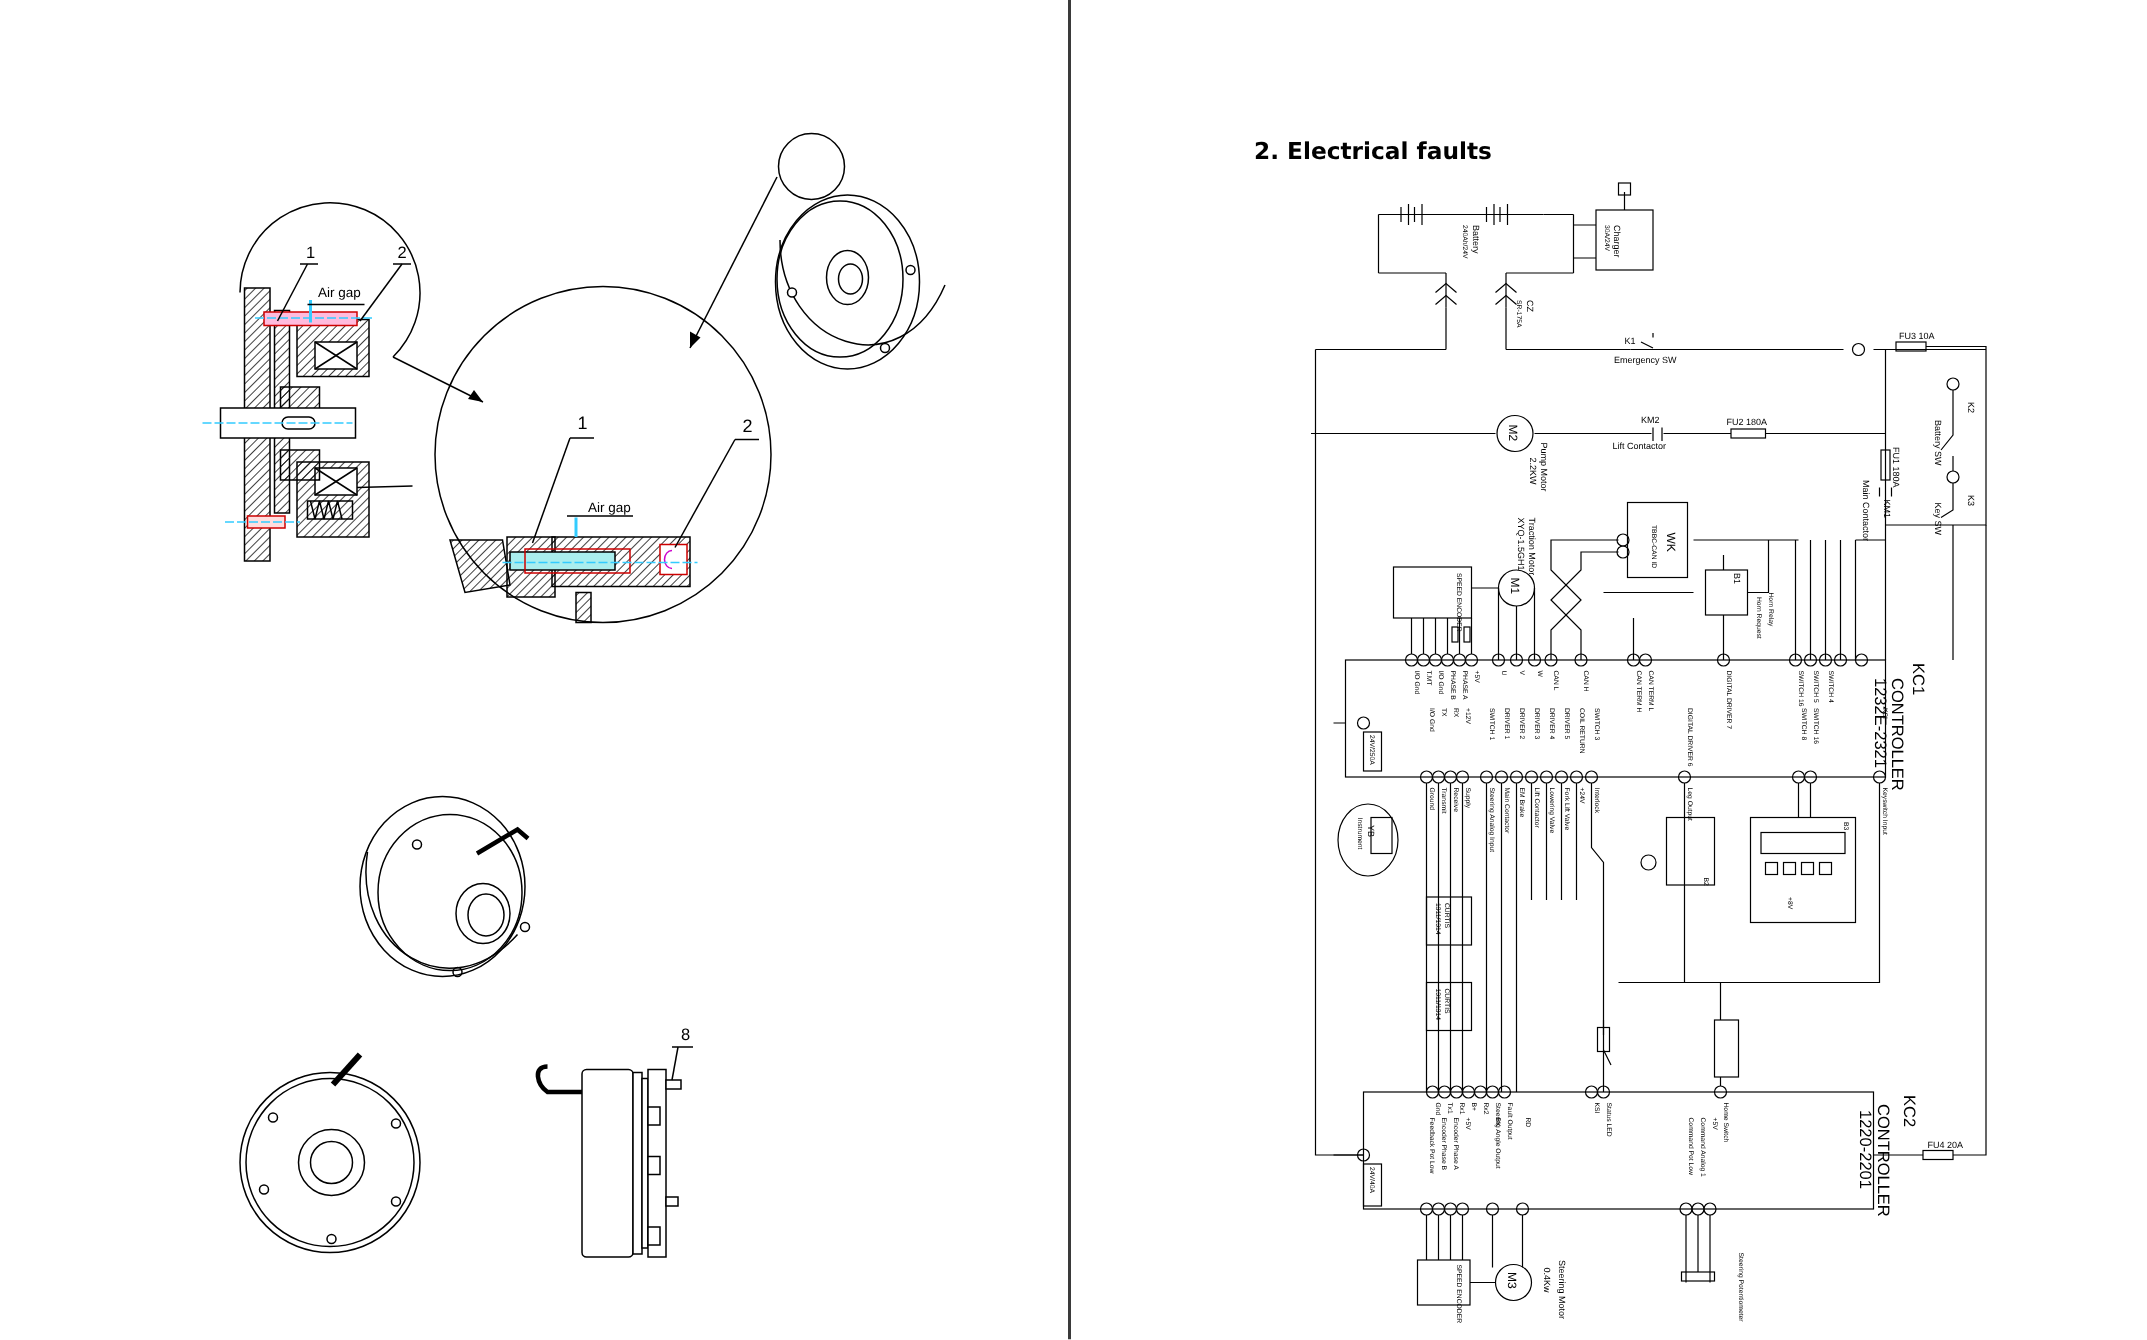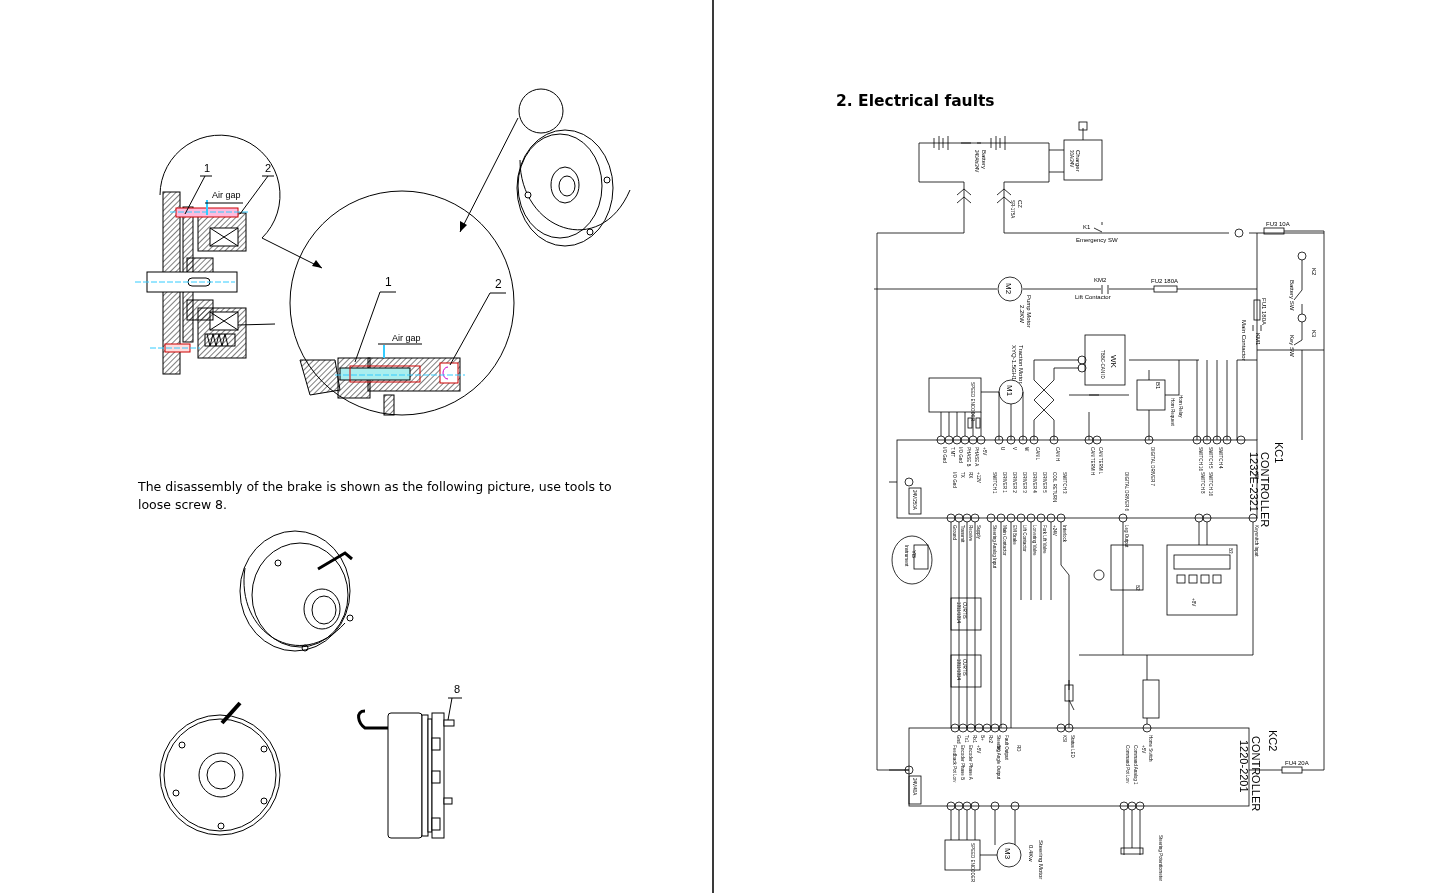--- a/index.html
+++ b/index.html
@@ -90,21 +90,20 @@
     <path d="M520,160 C520,230 600,260 630,190" fill="none" stroke="#000"></path>
     <ellipse cx="565" cy="185" rx="14" ry="18" fill="none" stroke="#000"></ellipse>
     <ellipse cx="567" cy="186" rx="8" ry="10" fill="none" stroke="#000"></ellipse>
     <circle cx="528" cy="195" r="3" fill="#fff" stroke="#000"></circle>
     <circle cx="607" cy="180" r="3" fill="#fff" stroke="#000"></circle>
     <circle cx="590" cy="232" r="3" fill="#fff" stroke="#000"></circle>
     <line x1="518" y1="118" x2="460" y2="232" stroke="#000"></line>
     <polygon points="460,232 460,221 467,225" fill="#000"></polygon>
   </svg>
 
-  <div class="para">The disassembly of the brake is shown as the following picture, use tools to loose screw 8.</div>
 
   <svg width="712" height="370" style="position:absolute;left:0;top:523px;">
 
     <ellipse cx="295" cy="68" rx="55" ry="60" fill="#fff" stroke="#000"></ellipse>
     <path d="M245,45 C235,110 300,150 345,100" fill="none" stroke="#000"></path>
     <ellipse cx="300" cy="72" rx="48" ry="52" fill="none" stroke="#000"></ellipse>
     <ellipse cx="322" cy="86" rx="18" ry="20" fill="none" stroke="#000"></ellipse>
     <ellipse cx="324" cy="87" rx="12" ry="14" fill="none" stroke="#000"></ellipse>
     <path d="M318,46 L345,30 L352,36" fill="none" stroke="#000" stroke-width="3"></path>
     <circle cx="278" cy="40" r="3" fill="none" stroke="#000"></circle>

